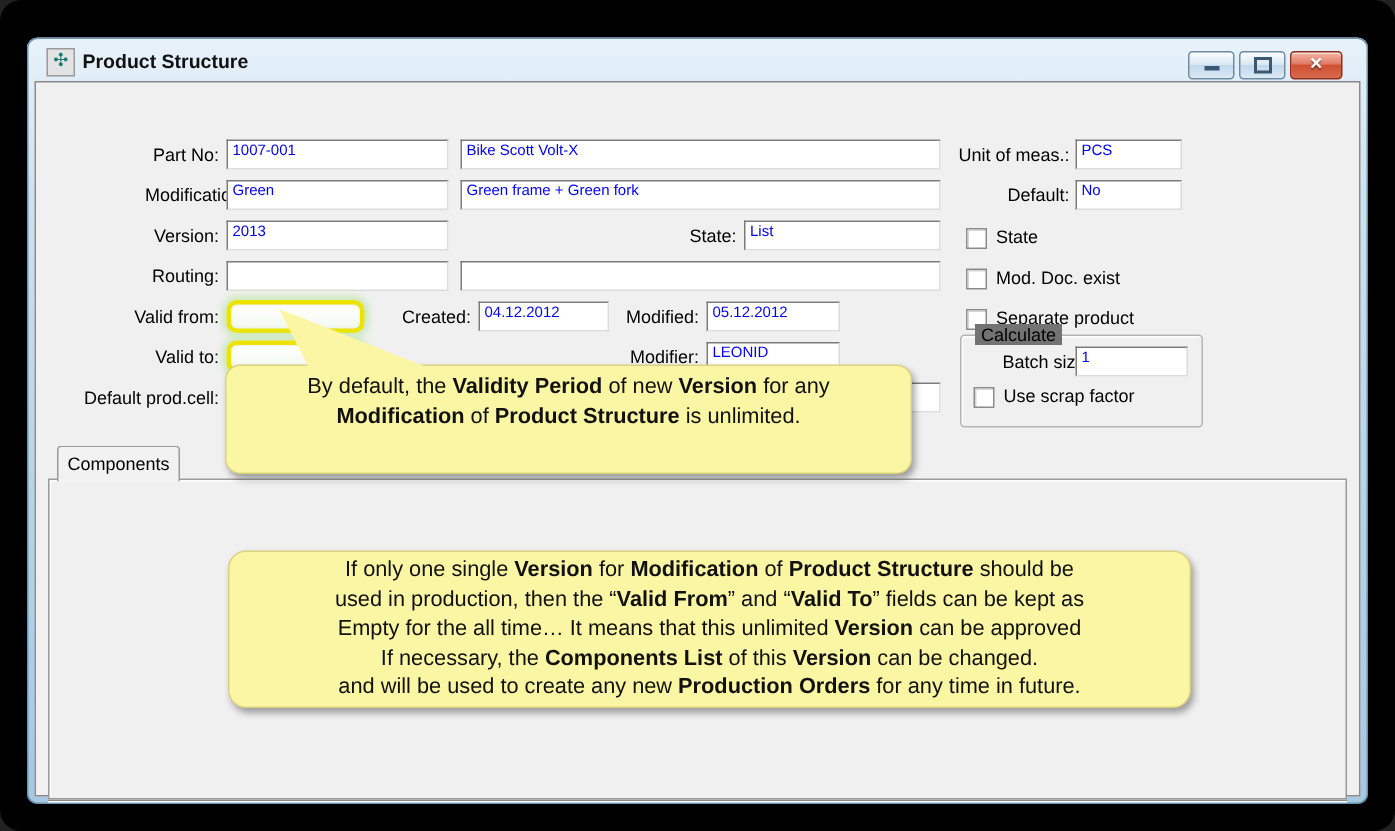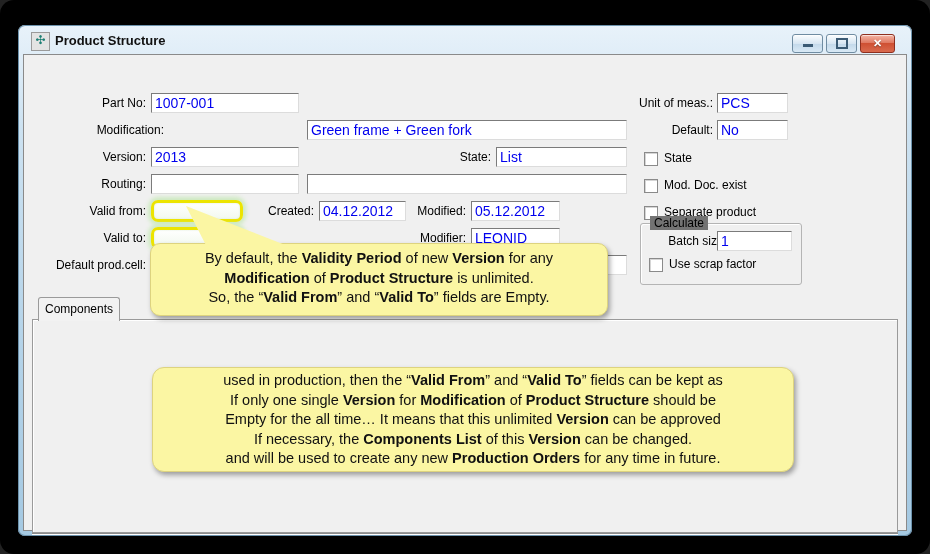--- a/index.html
+++ b/index.html
@@ -18,21 +18,21 @@
   .winbtn.min{left:774px;width:29px;background:linear-gradient(#fbfdfe,#d7e6f2 50%,#c2d8ea 51%,#d9e9f5);}
   .winbtn.max{left:808px;width:29px;background:linear-gradient(#fbfdfe,#d7e6f2 50%,#c2d8ea 51%,#d9e9f5);}
   .winbtn.close{left:842px;width:33px;background:linear-gradient(#f4b6a6,#e07a63 45%,#cf5033 50%,#d96a4e);border-color:#8e2f1f;}
   .glyph-min{display:inline-block;width:10px;height:3px;background:#3a5a74;margin-top:9px;}
   .glyph-max{display:inline-block;width:8px;height:7px;border:2px solid #3a5a74;margin-top:3px;}
   .glyph-close{color:#fff;font-weight:bold;font-size:11px;line-height:16px;text-shadow:0 1px 1px rgba(0,0,0,.4);}
   .client{position:absolute;left:5px;top:29px;right:5px;bottom:5px;background:#f0f0f0;border:1px solid #8a8a8a;}
   
   .lbl{position:absolute;text-align:right;white-space:nowrap;}
   .field{position:absolute;height:17px;background:#fff;border:1px solid;border-color:#7b7b7b #dcdcdc #dcdcdc #7b7b7b;
-         color:#0000ee;padding:1px 0 0 3px;font-size:14px;white-space:nowrap;overflow:hidden;}
+         color:#0000ee;padding:1px 0 0 3px;font-size:10px;white-space:nowrap;overflow:hidden;}
   .hl-field{position:absolute;width:86px;height:16px;background:linear-gradient(#ffffff,#f2f9ef);border:3px solid #ece400;
             border-radius:7px;box-shadow:0 0 4px 3px #cdeabf, inset 0 0 2px #d8e8d0;}
   .chk{position:absolute;}
   .chk .box{position:absolute;left:0;top:1px;width:12px;height:12px;background:#fff;border:1px solid #8a8a8a;
             box-shadow:inset 1px 1px 0 #d5d5d5;}
   .chk .clabel{position:absolute;left:20px;top:0;white-space:nowrap;}
   .groupbox{position:absolute;border:1px solid #b4b4b4;border-radius:3px;box-shadow:1px 1px 0 #fff inset;}
   .legend{position:absolute;top:-8px;left:9px;background:#737373;padding:0 4px;}
   
   .tab{position:absolute;background:#f2f2f2;border:1px solid #9a9a9a;border-bottom:none;border-radius:3px 3px 0 0;
@@ -70,24 +70,26 @@
       <div class="title-text">Product Structure</div>
       <div class="winbtn min"><span class="glyph-min"></span></div>
       <div class="winbtn max"><span class="glyph-max"></span></div>
       <div class="winbtn close"><span class="glyph-close">✕</span></div>
     </div>
 
     <div class="client">
 
       <div class="lbl" style="left:22px;top:41px;width:100px">Part No:</div>
       <div class="field" style="left:127px;top:38px;width:143px">1007-001</div>
+      <div class="field" style="left:283px;top:38px;width:315px">Bike Scott Volt-X</div>
       <div class="lbl" style="left:580px;top:41px;width:109px">Unit of meas.:</div>
       <div class="field" style="left:693px;top:38px;width:66px">PCS</div>
 
       <div class="lbl" style="left:40px;top:68px;width:100px">Modification:</div>
+      <div class="field" style="left:127px;top:65px;width:143px">Green</div>
       <div class="field" style="left:283px;top:65px;width:315px">Green frame + Green fork</div>
       <div class="lbl" style="left:580px;top:68px;width:109px">Default:</div>
       <div class="field" style="left:693px;top:65px;width:66px">No</div>
 
       <div class="lbl" style="left:22px;top:95px;width:100px">Version:</div>
       <div class="field" style="left:127px;top:92px;width:143px">2013</div>
       <div class="lbl" style="left:389px;top:95px;width:78px">State:</div>
       <div class="field" style="left:472px;top:92px;width:126px">List</div>
       <div class="chk" style="left:620px;top:96px">
         <span class="box"></span>
@@ -175,23 +177,22 @@
       </div>
 
       <div class="groove" style="left:8px;top:478px;width:866px"></div>
     </div>
   </div>
 
   <div class="tail" style="left:186px;top:206px;width:112px;height:44px"></div>
   <div class="callout" style="left:150px;top:243px;width:456px;height:66px;border-radius:10px;padding-top:5px">
       <div class="cline"><span>By default, the </span><b>Validity Period</b><span> of new </span><b>Version</b><span> for any</span></div>
       <div class="cline"><b>Modification</b><span> of </span><b>Product Structure</b><span> is unlimited.</span></div>
-      <div class="cline"><span>So, the “</span><b>Valid From</b><span>” and “</span><b>Valid To</b><span>” fields are Empty.</span></div>
     </div>
 
   <div class="callout" style="left:152px;top:367px;width:640px;height:100px;border-radius:12px;padding-top:3px">
+      <div class="cline"><span>If only one single </span><b>Version</b><span> for </span><b>Modification</b><span> of </span><b>Product Structure</b><span> should be</span></div>
       <div class="cline"><span>used in production, then the “</span><b>Valid From</b><span>” and “</span><b>Valid To</b><span>” fields can be kept as</span></div>
-      <div class="cline"><span>If only one single </span><b>Version</b><span> for </span><b>Modification</b><span> of </span><b>Product Structure</b><span> should be</span></div>
       <div class="cline"><span>Empty for the all time…  It means that this unlimited </span><b>Version</b><span> can be approved</span></div>
       <div class="cline"><span>If necessary, the </span><b>Components List</b><span> of this </span><b>Version</b><span> can be changed.</span></div>
       <div class="cline"><span>and will be used to create any new </span><b>Production Orders</b><span> for any time in future.</span></div>
     </div>
 </div>
 
 </body></html>

